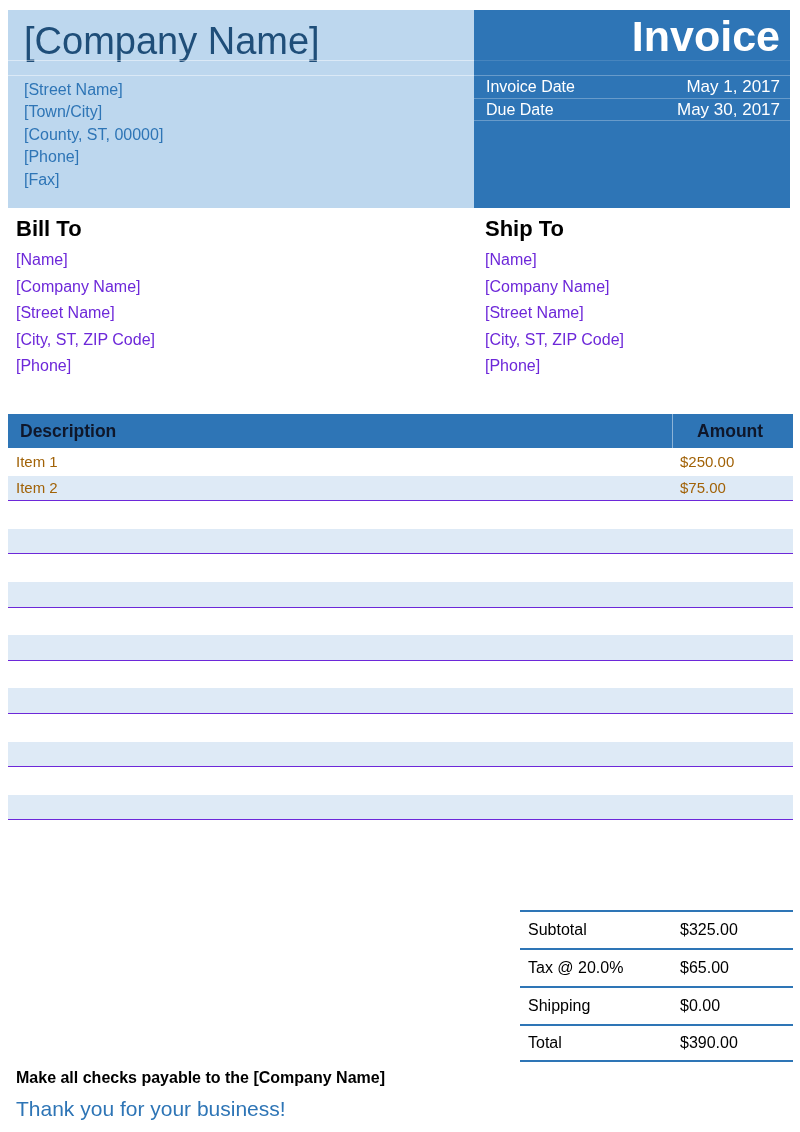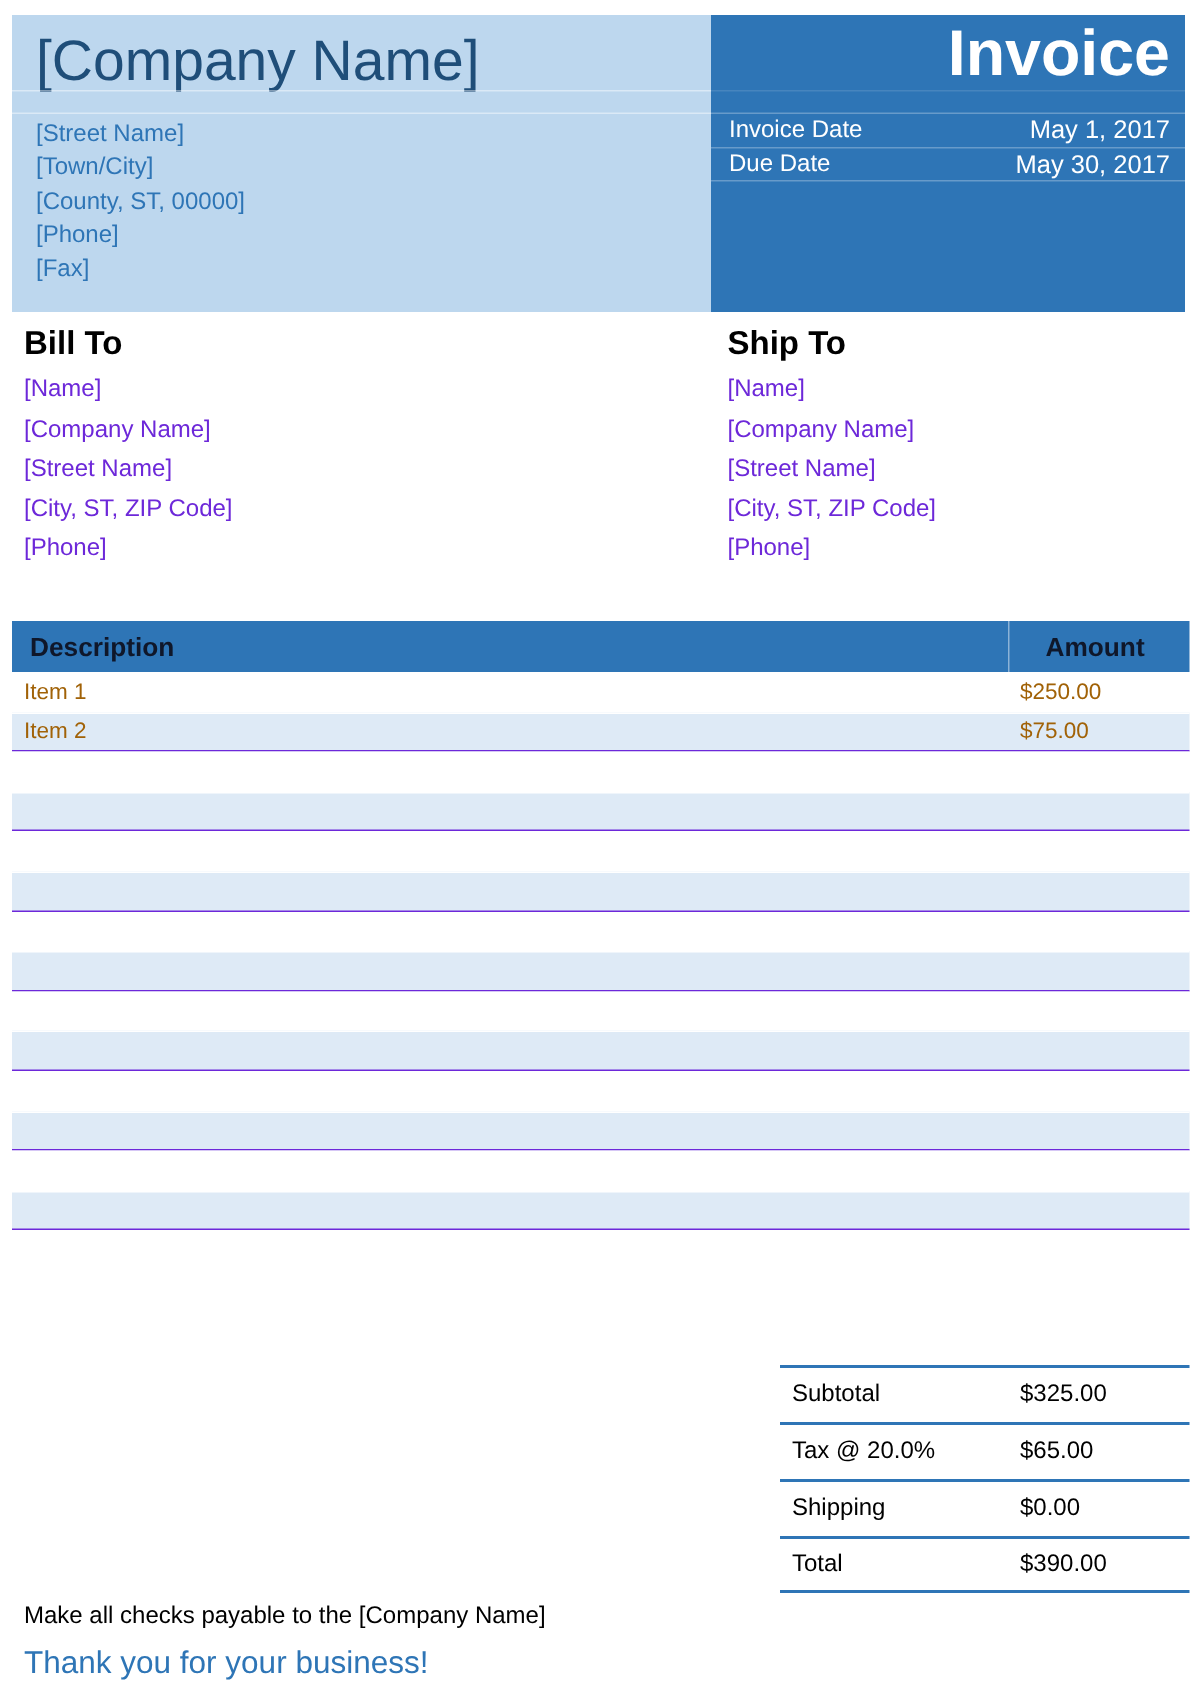--- a/index.html
+++ b/index.html
@@ -109,21 +109,21 @@
     display: flex; align-items: center;
     font-size: 16px; color: #000000;
   }
   .totals-row:last-child { border-bottom: 2px solid #2E75B6; }
   .totals-label { padding-left: 8px; }
   .totals-value { position: absolute; left: 160px; }
 
   
   .checks-note {
     position: absolute; left: 16px; top: 1069px;
-    font-size: 16px; color: #000000;
+    font-size: 16px; color: #000000; font-weight: bold;
   }
   .thanks-note {
     position: absolute; left: 16px; top: 1097px;
     font-size: 21px; color: #2E75B6;
   }
 </style>
 </head>
 <body>
 
 <div class="page">

